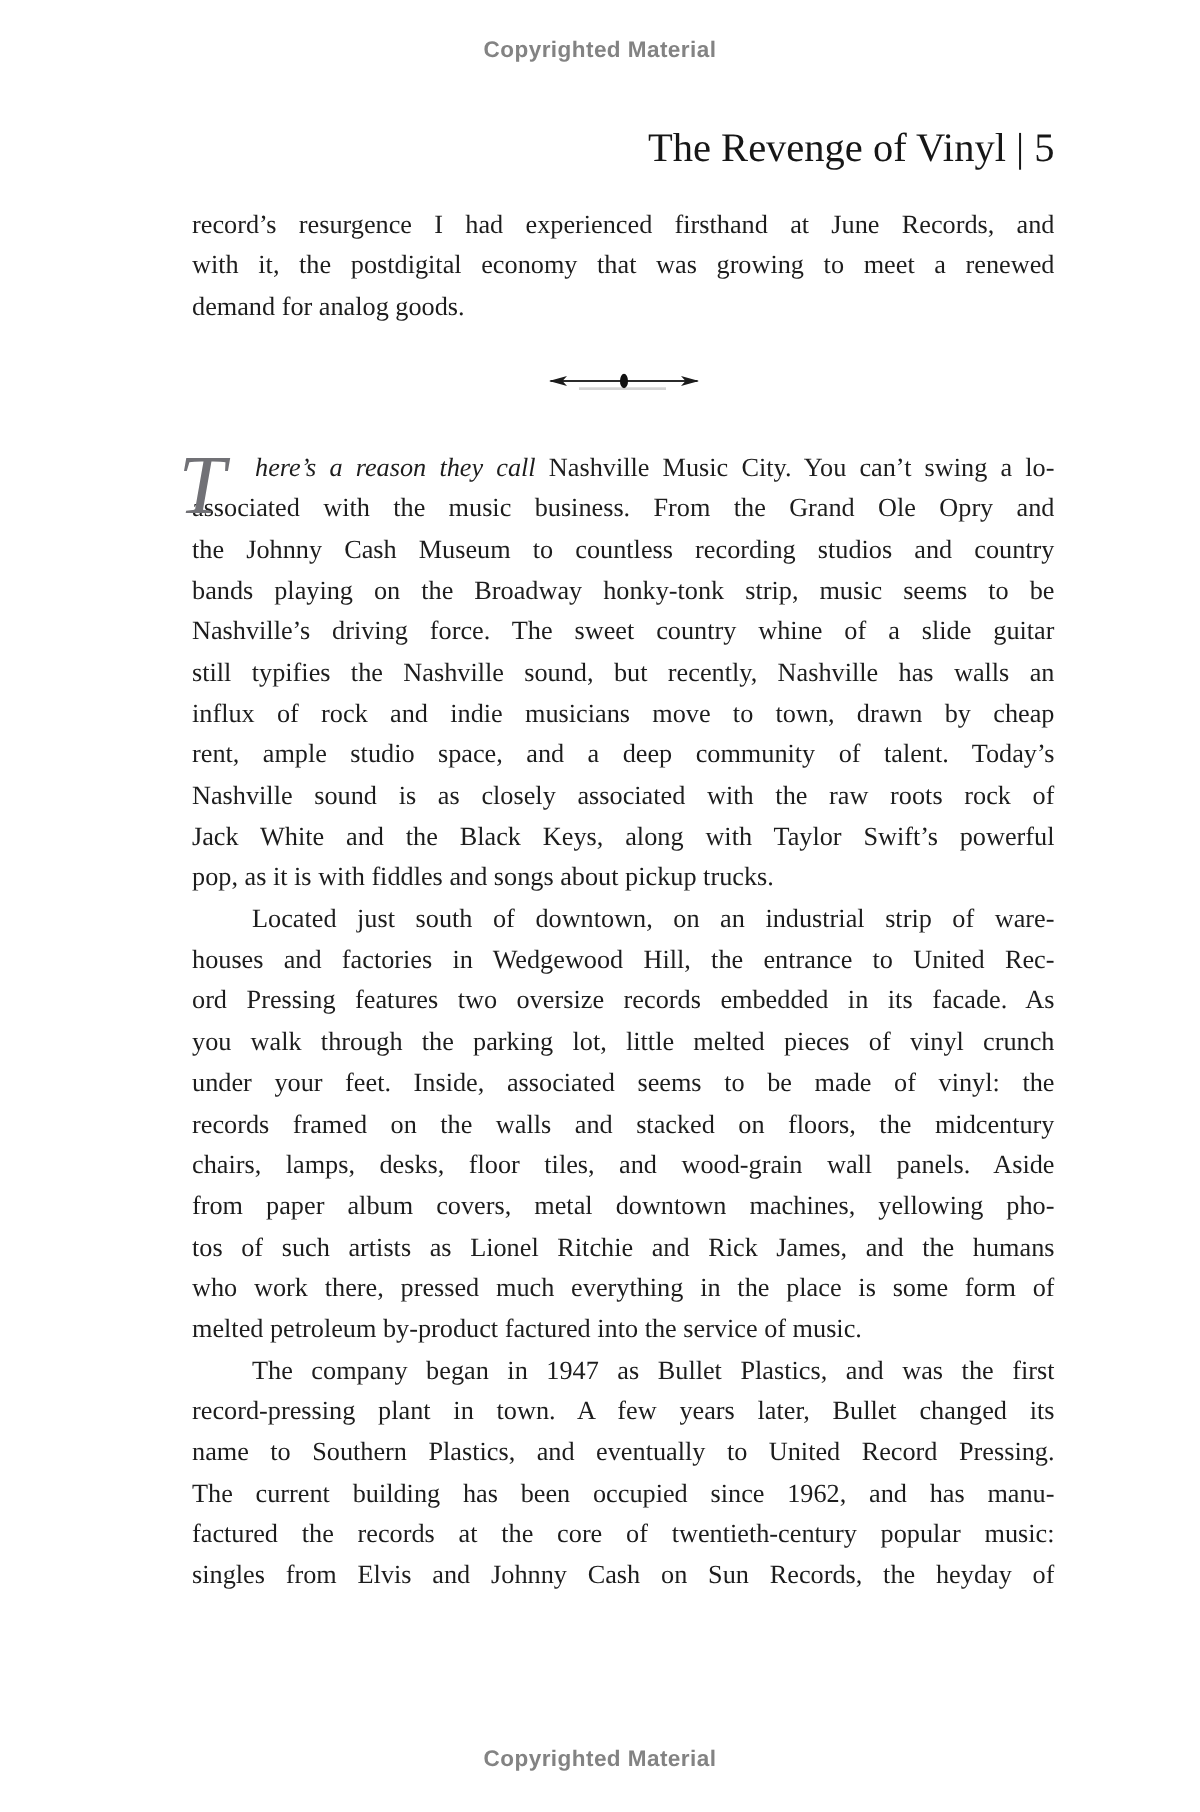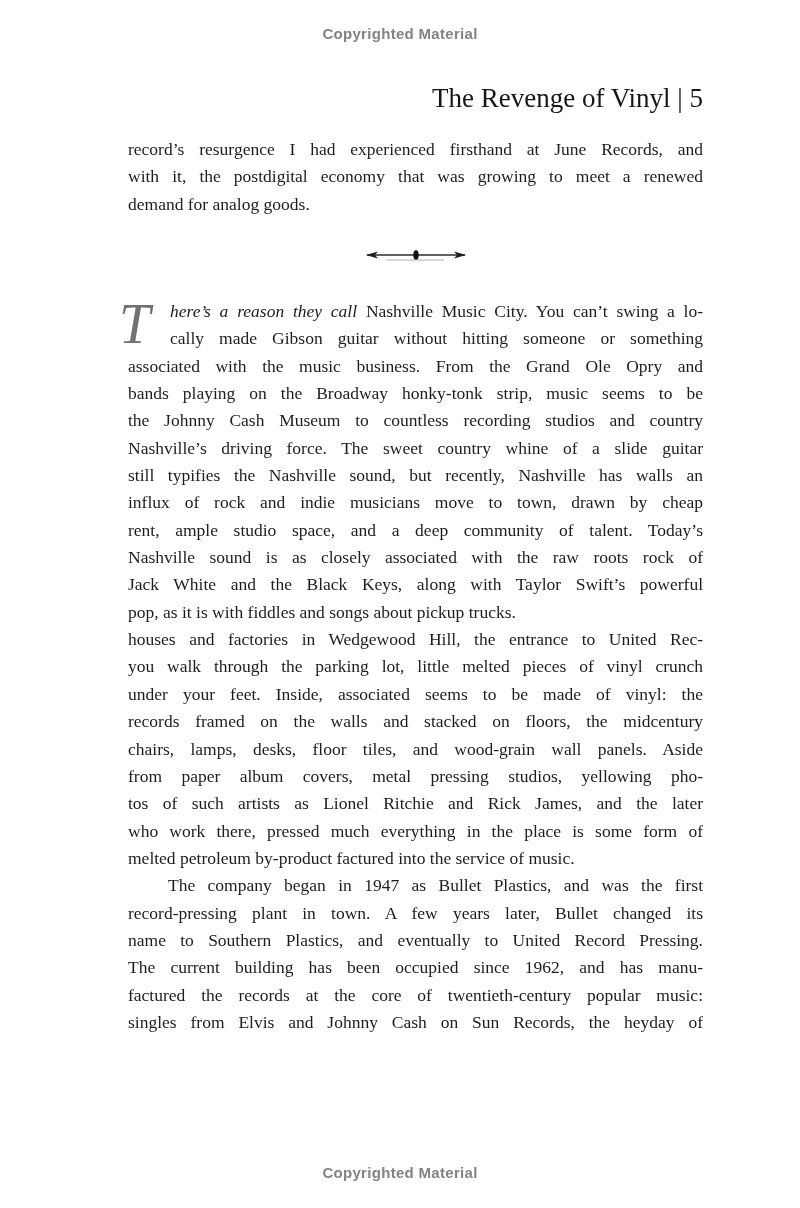--- a/index.html
+++ b/index.html
@@ -94,39 +94,40 @@
       <line x1="3" y1="8" x2="101" y2="8" stroke="#2b2b2b" stroke-width="1.3"></line>
       <path d="M2,8 L14,4.6 L11,8 L14,11.4 Z" fill="#1c1c1c"></path>
       <path d="M102,8 L90,4.6 L93,8 L90,11.4 Z" fill="#1c1c1c"></path>
       <ellipse cx="52" cy="8" rx="2.7" ry="4.8" fill="#111111"></ellipse>
     </svg>
   </div>
 
   <div class="textcol dropcap-wrap" id="main-flow">
     <span class="drop-cap">T</span>
     <div class="line beside-dropcap"><span class="italic">here’s a reason they call</span><span> Nashville Music City. You can’t swing a lo-</span></div>
-    <div class="line beside-dropcap">cally made Gibson guitar without hitting someone or something</div>
     <div class="line">associated with the music business. From the Grand Ole Opry and</div>
+    <div class="line">the Johnny Cash Museum to countless recording studios and country</div>
     <div class="line">bands playing on the Broadway honky-tonk strip, music seems to be</div>
-    <div class="line">the Johnny Cash Museum to countless recording studios and country</div>
     <div class="line">Nashville’s driving force. The sweet country whine of a slide guitar</div>
     <div class="line">still typifies the Nashville sound, but recently, Nashville has walls an</div>
     <div class="line">influx of rock and indie musicians move to town, drawn by cheap</div>
     <div class="line">rent, ample studio space, and a deep community of talent. Today’s</div>
     <div class="line">Nashville sound is as closely associated with the raw roots rock of</div>
     <div class="line">Jack White and the Black Keys, along with Taylor Swift’s powerful</div>
     <div class="line flush-left">pop, as it is with fiddles and songs about pickup trucks.</div>
 
+    <div class="line indent">Located just south of downtown, on an industrial strip of ware-</div>
     <div class="line">houses and factories in Wedgewood Hill, the entrance to United Rec-</div>
+    <div class="line">ord Pressing features two oversize records embedded in its facade. As</div>
     <div class="line">you walk through the parking lot, little melted pieces of vinyl crunch</div>
     <div class="line">under your feet. Inside, associated seems to be made of vinyl: the</div>
     <div class="line">records framed on the walls and stacked on floors, the midcentury</div>
     <div class="line">chairs, lamps, desks, floor tiles, and wood-grain wall panels. Aside</div>
-    <div class="line">from paper album covers, metal pressing studios, yellowing pho-</div>
-    <div class="line">tos of such artists as Lionel Ritchie and Rick James, and the later</div>
+    <div class="line">from paper album covers, metal downtown machines, yellowing pho-</div>
+    <div class="line">tos of such artists as Lionel Ritchie and Rick James, and the humans</div>
     <div class="line">who work there, pressed much everything in the place is some form of</div>
     <div class="line flush-left">melted petroleum by-product factured into the service of music.</div>
 
     <div class="line indent">The company began in 1947 as Bullet Plastics, and was the first</div>
     <div class="line">record-pressing plant in town. A few years later, Bullet changed its</div>
     <div class="line">name to Southern Plastics, and eventually to United Record Pressing.</div>
     <div class="line">The current building has been occupied since 1962, and has manu-</div>
     <div class="line">factured the records at the core of twentieth-century popular music:</div>
     <div class="line">singles from Elvis and Johnny Cash on Sun Records, the heyday of</div>
   </div>

